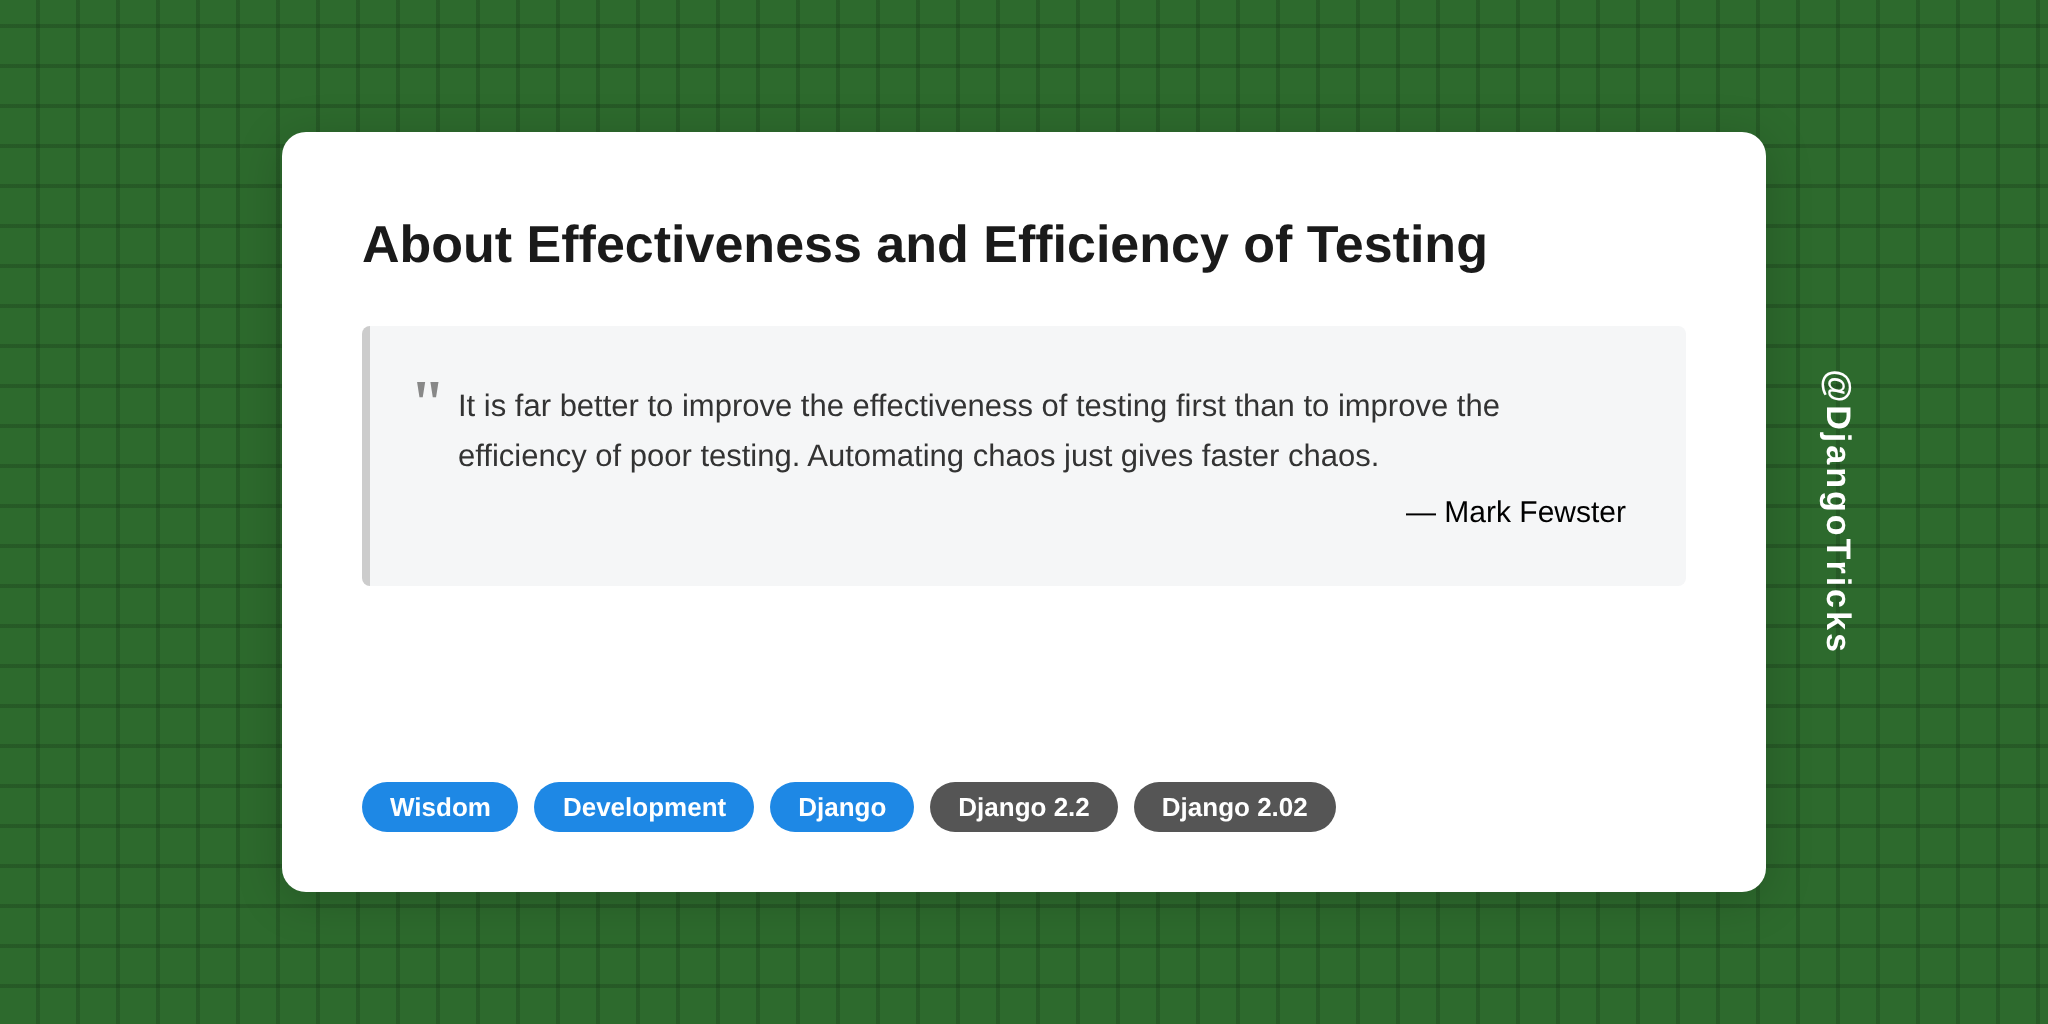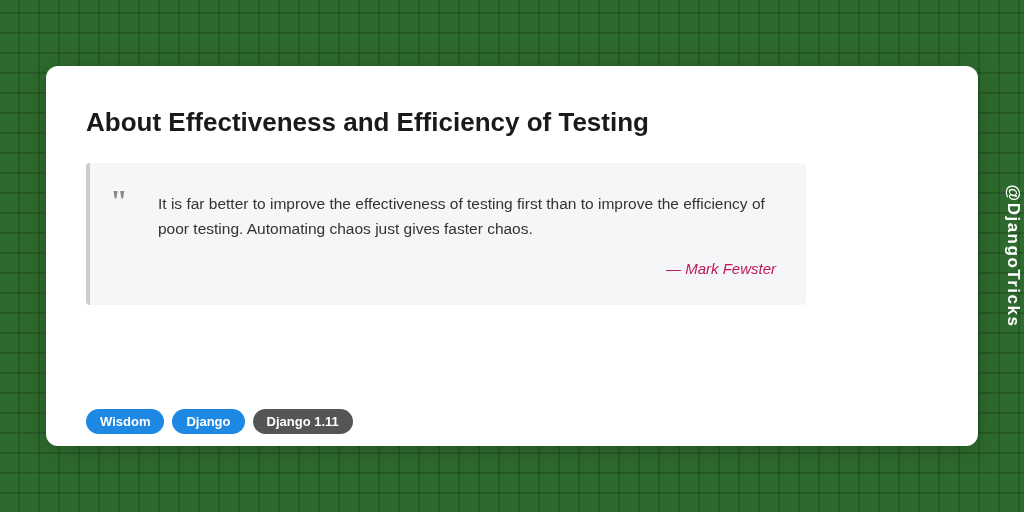--- a/index.html
+++ b/index.html
@@ -27,22 +27,22 @@
         );
       display: flex;
       align-items: center;
       justify-content: center;
       padding: 30px;
     }
 
     .card {
       background: #ffffff;
       border-radius: 12px;
-      padding: 40px 40px 12px 40px;
-      width: 932px;
+      padding: 40px 40px 30px 40px;
+      width: 742px;
       min-height: 380px;
       position: relative;
       box-shadow: 0 4px 24px rgba(0,0,0,0.18);
       display: flex;
       flex-direction: column;
       justify-content: space-between;
       gap: 28px;
     }
 
     .card-title {
@@ -72,29 +72,28 @@
       position: absolute;
       top: 22px;
       left: 20px;
       font-family: Georgia, serif;
     }
 
     .quote-text {
       font-size: 15.5px;
       color: #333;
       line-height: 1.65;
-      margin-left: 44px;
+      margin-left: 20px;
     }
 
     .quote-author {
       text-align: right;
       font-size: 15px;
-      color: #be185d;
-      margin-top: 18px;
-      font-style: italic;
+      color: #000000;
+      margin-top: 6px;
     }
 
     .tags {
       display: flex;
       flex-wrap: wrap;
       gap: 8px;
       margin-top: 4px;
       text-align: center;
     }
 
@@ -141,20 +140,22 @@
 
     <div class="quote-block">
       <span class="quote-mark">"</span>
       <p class="quote-text">It is far better to improve the effectiveness of testing first than to improve the efficiency of poor testing. Automating chaos just gives faster chaos.</p>
       <p class="quote-author">— Mark Fewster</p>
     </div>
   </div>
 
   <div class="tags">
   <span class="tag tag-blue">Wisdom</span>
+      <span class="tag tag-blue">Development</span>
       <span class="tag tag-blue">Django</span>
-      <span class="tag tag-gray">Django 1.11</span>
+      <span class="tag tag-gray">Django 2.2</span>
+      <span class="tag tag-gray">Django 2.02</span>
     </div>
 
   <div class="side-label-container">
     <span class="side-label-rotated">@DjangoTricks</span>
   </div>
 </div>
 
 </body></html>

